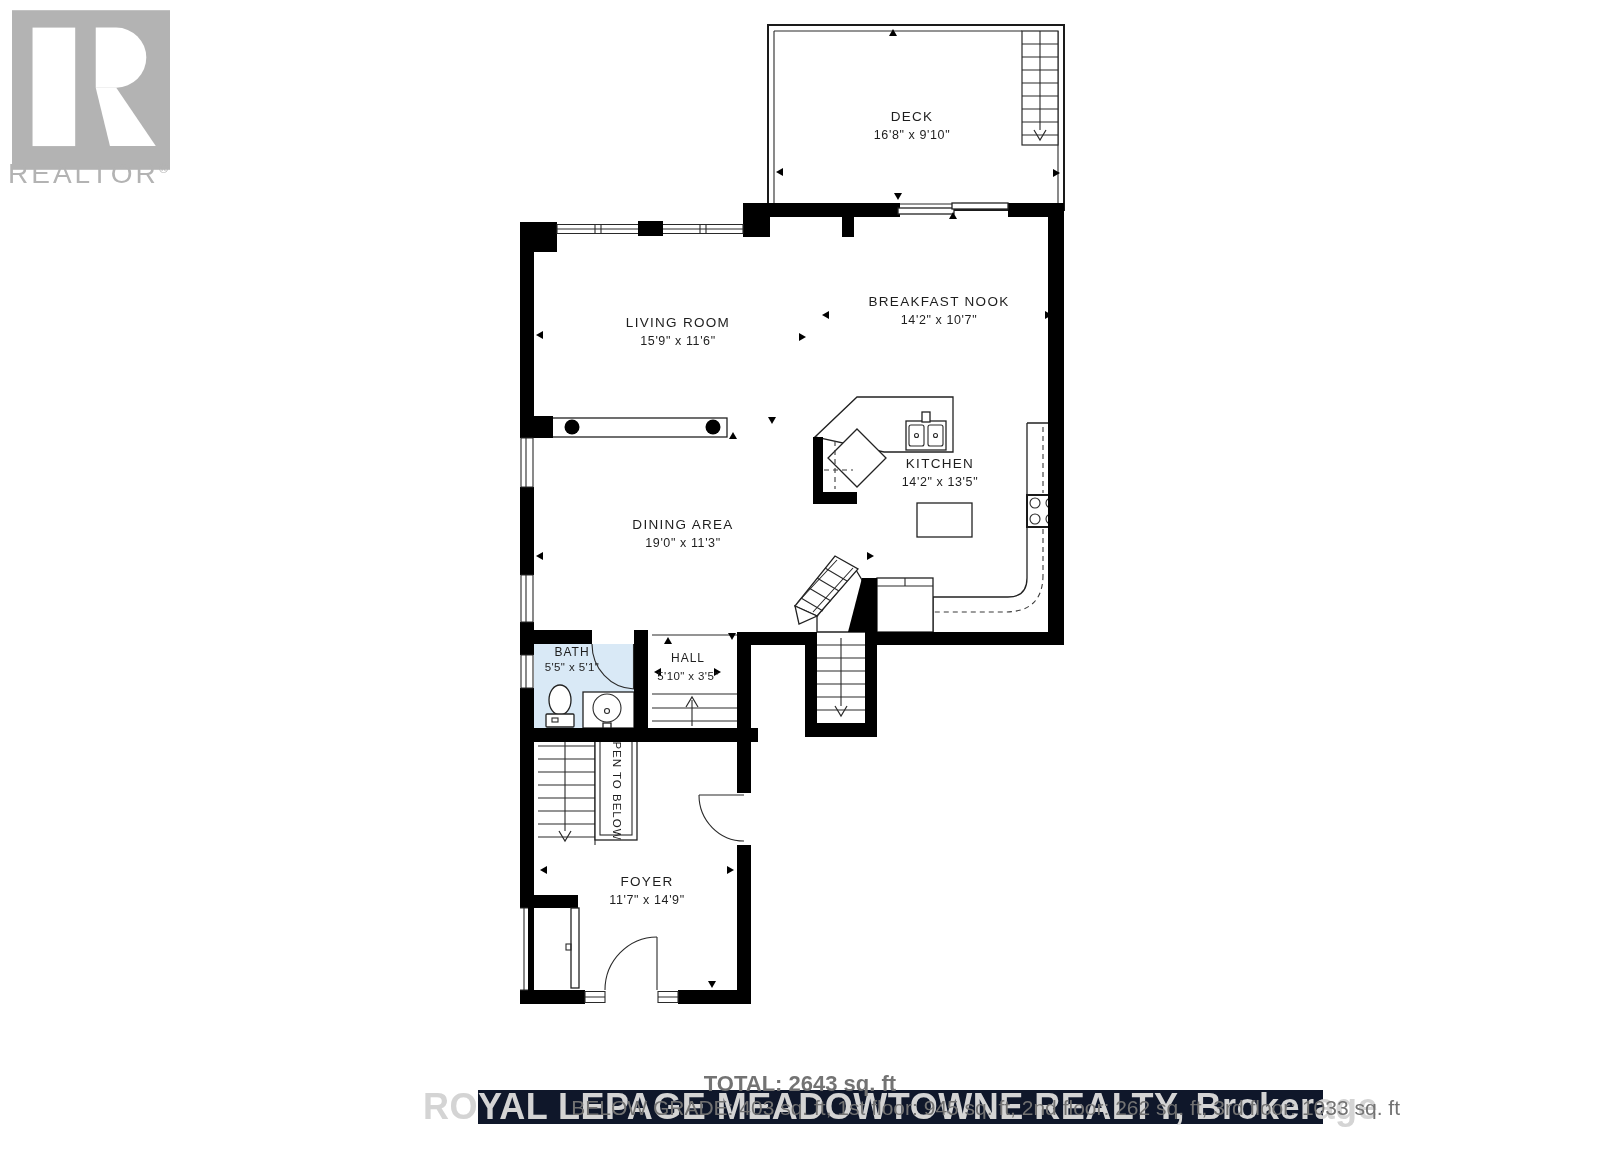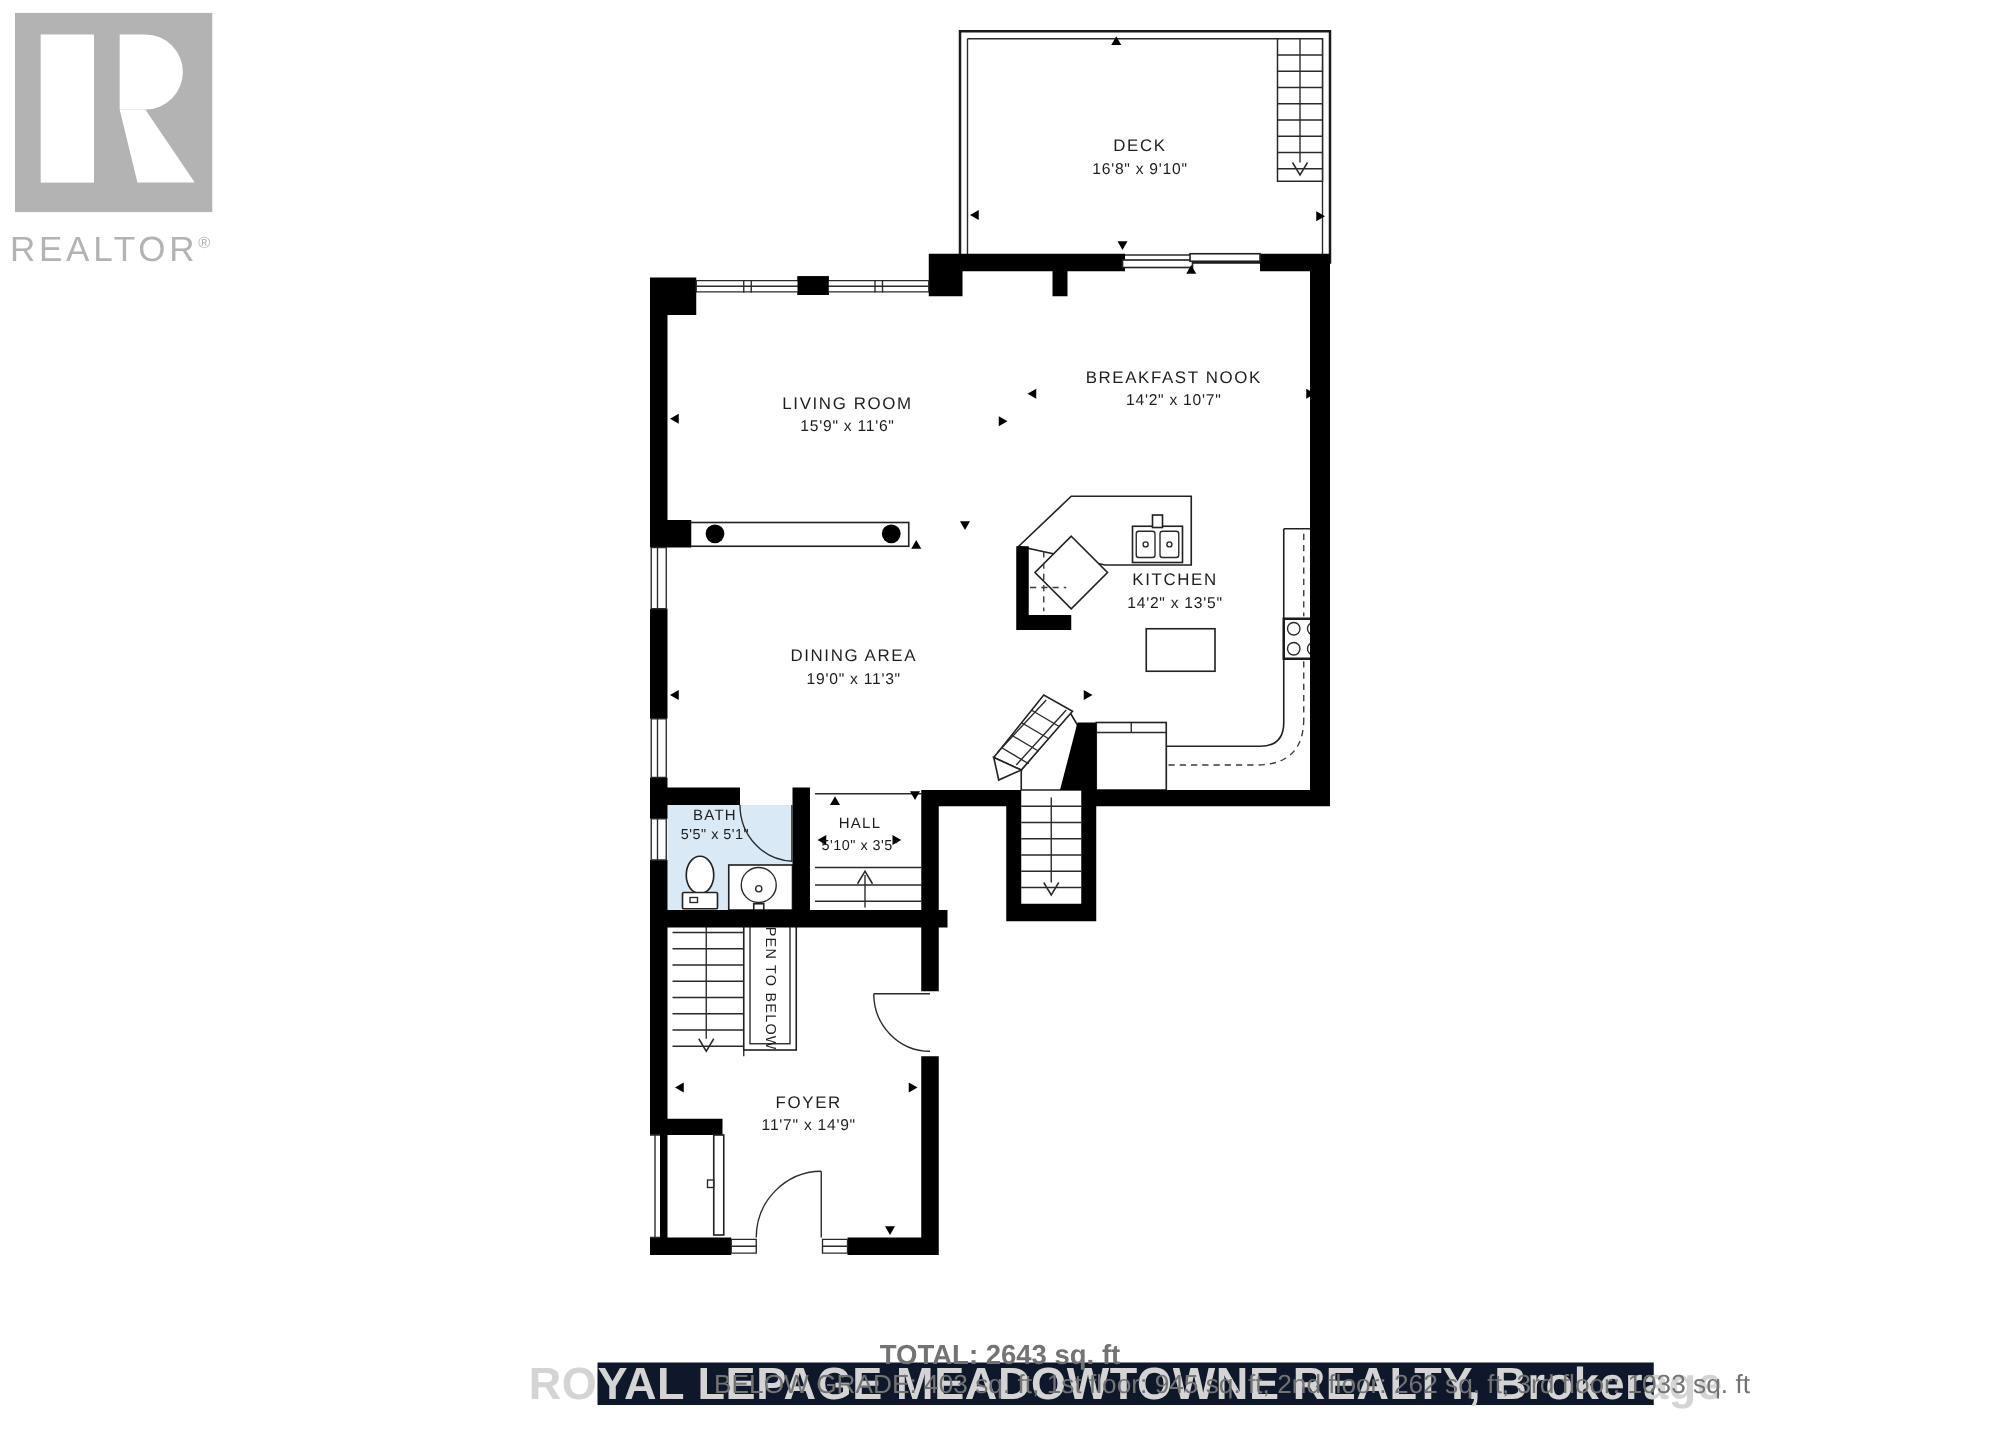--- a/index.html
+++ b/index.html
@@ -9,21 +9,21 @@
   .room-name{font-size:13.5px;letter-spacing:1.3px;fill:#1e1e1e;font-weight:500;}
   .room-dims{font-size:12.5px;letter-spacing:.6px;fill:#1e1e1e;}
   .room-name-sm{font-size:12px;letter-spacing:1px;fill:#1e1e1e;font-weight:500;}
   .room-dims-sm{font-size:11.5px;letter-spacing:.4px;fill:#1e1e1e;}
   .otb-text{font-size:11.5px;letter-spacing:1px;fill:#1e1e1e;font-weight:500;}
   .thin{stroke:#222;stroke-width:1.3;fill:none;}
   .thin2{stroke:#2a2a2a;stroke-width:1.1;fill:none;}
   .dash{stroke:#3a3a3a;stroke-width:1.1;fill:none;stroke-dasharray:5 4;}
   .whitefill{fill:#fff;stroke:#222;stroke-width:1.3;}
   #logo-box{position:absolute;left:12px;top:10px;}
-  #realtor-word{position:absolute;left:8px;top:184px;width:176px;color:#b3b3b3;
+  #realtor-word{position:absolute;left:8px;top:158px;width:176px;color:#b3b3b3;
     font-size:28px;letter-spacing:3px;font-weight:400;white-space:nowrap;}
   #realtor-word sup{font-size:13px;letter-spacing:0;}
   #watermark-band{position:absolute;left:478px;top:1090px;width:845px;height:34px;
     background:#0f172a;display:flex;align-items:center;justify-content:center;z-index:1;}
   #watermark-text{font-size:36px;font-weight:600;color:#d4d4d4;white-space:nowrap;letter-spacing:.5px;}
   #summary{position:absolute;left:200px;top:1072px;width:1200px;text-align:center;z-index:2;color:#737373;}
   #summary .total{font-size:22px;font-weight:700;line-height:24px;}
   #summary .line{font-size:21px;line-height:23px;text-align:right;}
 </style>
 </head>

